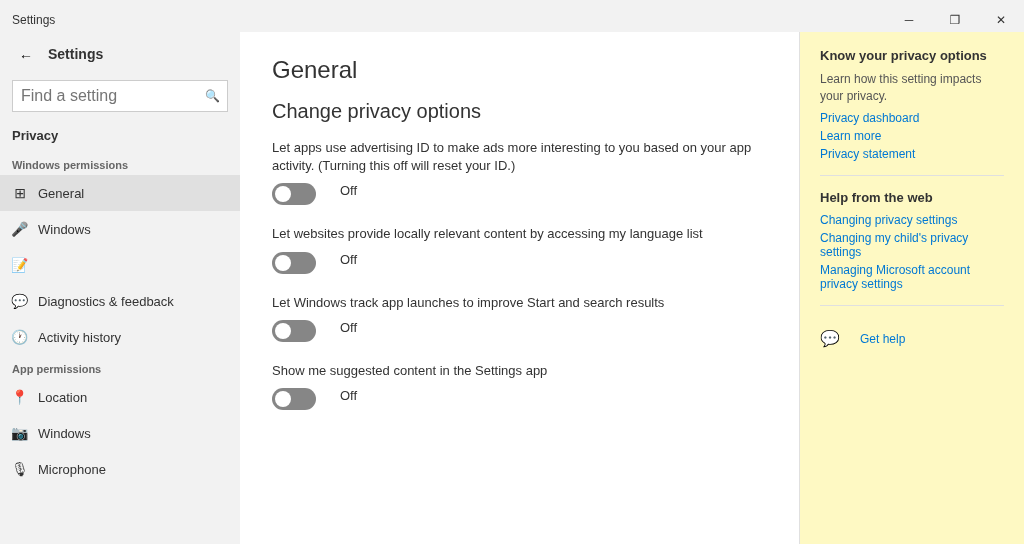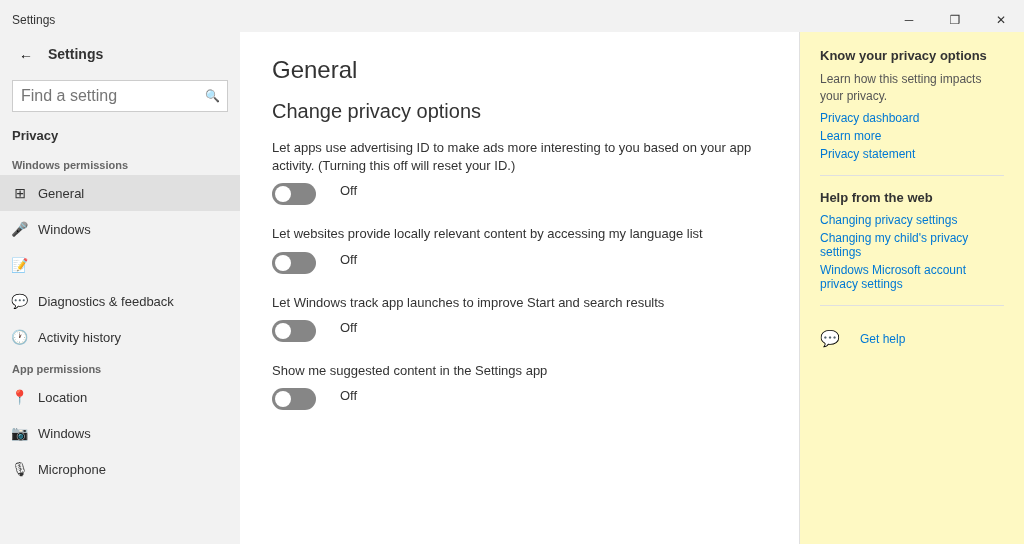--- a/index.html
+++ b/index.html
@@ -373,21 +373,21 @@
     <p class="panel-text">Learn how this setting impacts your privacy.</p>
     <a class="panel-link">Privacy dashboard</a>
     <a class="panel-link">Learn more</a>
     <a class="panel-link">Privacy statement</a>
 
     <div class="panel-divider"></div>
 
     <div class="panel-section-title">Help from the web</div>
     <a class="panel-link">Changing privacy settings</a>
     <a class="panel-link">Changing my child's privacy settings</a>
-    <a class="panel-link">Windows Microsoft account privacy settings</a>
+    <a class="panel-link">Managing Microsoft account privacy settings</a>
 
     <div class="panel-divider"></div>
 
     <div class="get-help-row">
       <span class="help-icon">💬</span>
       <a class="panel-link" style="margin:12px">Get help</a>
     </div>
   </div>
 
 </div>

